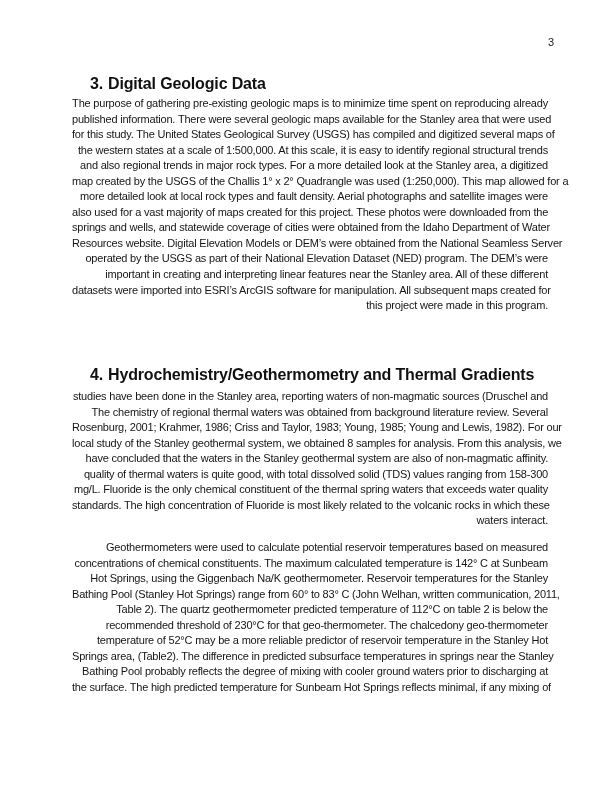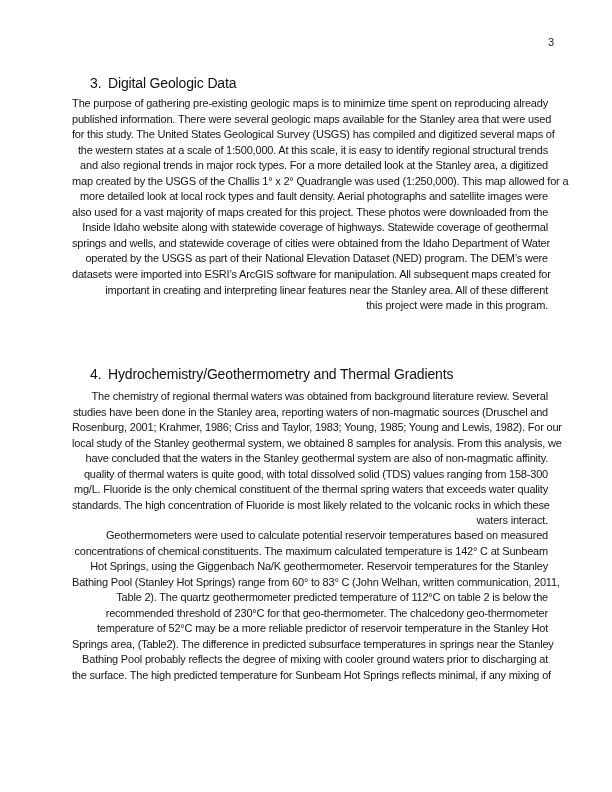--- a/index.html
+++ b/index.html
@@ -8,21 +8,21 @@
       position: absolute; left: 0; top: 0; width: 612px; height: 792px;
       background: #ffffff; color: #111111;
       font-family: "Liberation Sans", sans-serif;
     }
     .page-number {
       position: absolute; top: 36px; right: 58px;
       font-size: 11px; color: #222;
     }
     .heading {
       position: absolute; left: 90px;
-      font-size: 14px; font-weight: normal; letter-spacing: -0.15px;
+      font-size: 16px; font-weight: bold; letter-spacing: -0.15px;
       color: #111;
     }
     .heading .num { display: inline-block; width: 18px; }
     .para {
       position: absolute; left: 72px; width: 476px;
       font-size: 11px; line-height: 15.55px; letter-spacing: -0.2px;
       color: #151515;
       text-align: right;
     }
     .para .line { display: block; white-space: nowrap; }
@@ -40,45 +40,45 @@
 
   <div class="para" style="top:96px;">
     <span class="line">The purpose of gathering pre-existing geologic maps is to minimize time spent on reproducing already</span>
     <span class="line">published information.  There were several geologic maps available for the Stanley area that were used</span>
     <span class="line">for this study.  The United States Geological Survey (USGS) has compiled and digitized several maps of</span>
     <span class="line">the western states at a scale of 1:500,000.  At this scale, it is easy to identify regional structural trends</span>
     <span class="line">and also regional trends in major rock types.  For a more detailed look at the Stanley area, a digitized</span>
     <span class="line">map created by the USGS of the Challis 1° x 2° Quadrangle was used (1:250,000).  This map allowed for a</span>
     <span class="line">more detailed look at local rock types and fault density.  Aerial photographs and satellite images were</span>
     <span class="line">also used for a vast majority of maps created for this project.  These photos were downloaded from the</span>
-    <span class="line">Inside Idaho website along with statewide coverage of highways.  Statewide coverage of geothermal</span>
     <span class="line">springs and wells, and statewide coverage of cities were obtained from the Idaho Department of Water</span>
+    <span class="line">Resources website.  Digital Elevation Models or DEM’s were obtained from the National Seamless Server</span>
     <span class="line">operated by the USGS as part of their National Elevation Dataset (NED) program.  The DEM’s were</span>
+    <span class="line">important in creating and interpreting linear features near the Stanley area.  All of these different</span>
     <span class="line">datasets were imported into ESRI’s ArcGIS software for manipulation.  All subsequent maps created for</span>
-    <span class="line">important in creating and interpreting linear features near the Stanley area.  All of these different</span>
     <span class="line">this project were made in this program.</span>
   </div>
 
   <div class="heading" style="top:366px;">
     <span class="num">4.</span><span>Hydrochemistry/Geothermometry and Thermal Gradients</span>
   </div>
 
   <div class="para" style="top:389px;">
+    <span class="line">studies have been done in the Stanley area, reporting waters of non-magmatic sources (Druschel and</span>
     <span class="line">The chemistry of regional thermal waters was obtained from background literature review.  Several</span>
-    <span class="line">studies have been done in the Stanley area, reporting waters of non-magmatic sources (Druschel and</span>
     <span class="line">Rosenburg, 2001; Krahmer, 1986; Criss and Taylor, 1983; Young, 1985; Young and Lewis, 1982).  For our</span>
     <span class="line">local study of the Stanley geothermal system, we obtained 8 samples for analysis.  From this analysis, we</span>
     <span class="line">have concluded that the waters in the Stanley geothermal system are also of non-magmatic affinity.</span>
     <span class="line">quality of thermal waters is quite good, with total dissolved solid (TDS) values ranging from 158-300</span>
     <span class="line">mg/L.  Fluoride is the only chemical constituent of the thermal spring waters that exceeds water quality</span>
     <span class="line">standards.  The high concentration of Fluoride is most likely related to the volcanic rocks in which these</span>
     <span class="line">waters interact.</span>
   </div>
 
-  <div class="para" style="top:528px;">
+  <div class="para" style="top:540px;">
     <span class="line">Geothermometers were used to calculate potential reservoir temperatures based on measured</span>
     <span class="line">concentrations of chemical constituents. The maximum calculated temperature is 142° C at Sunbeam</span>
     <span class="line">Hot Springs, using the Giggenbach Na/K geothermometer. Reservoir temperatures for the Stanley</span>
     <span class="line">Bathing Pool (Stanley Hot Springs) range from 60° to 83° C (John Welhan, written communication, 2011,</span>
     <span class="line">Table 2).   The quartz geothermometer predicted temperature of 112°C on table 2 is below the</span>
     <span class="line">recommended threshold of 230°C for that geo-thermometer.  The chalcedony geo-thermometer</span>
     <span class="line">temperature of 52°C may be a more reliable predictor of reservoir temperature in the Stanley Hot</span>
     <span class="line">Springs area, (Table2).  The difference in predicted subsurface temperatures in springs near the Stanley</span>
     <span class="line">Bathing Pool probably reflects the degree of mixing with cooler ground waters prior to discharging at</span>
     <span class="line">the surface. The high predicted temperature for Sunbeam Hot Springs reflects minimal, if any mixing of</span>

